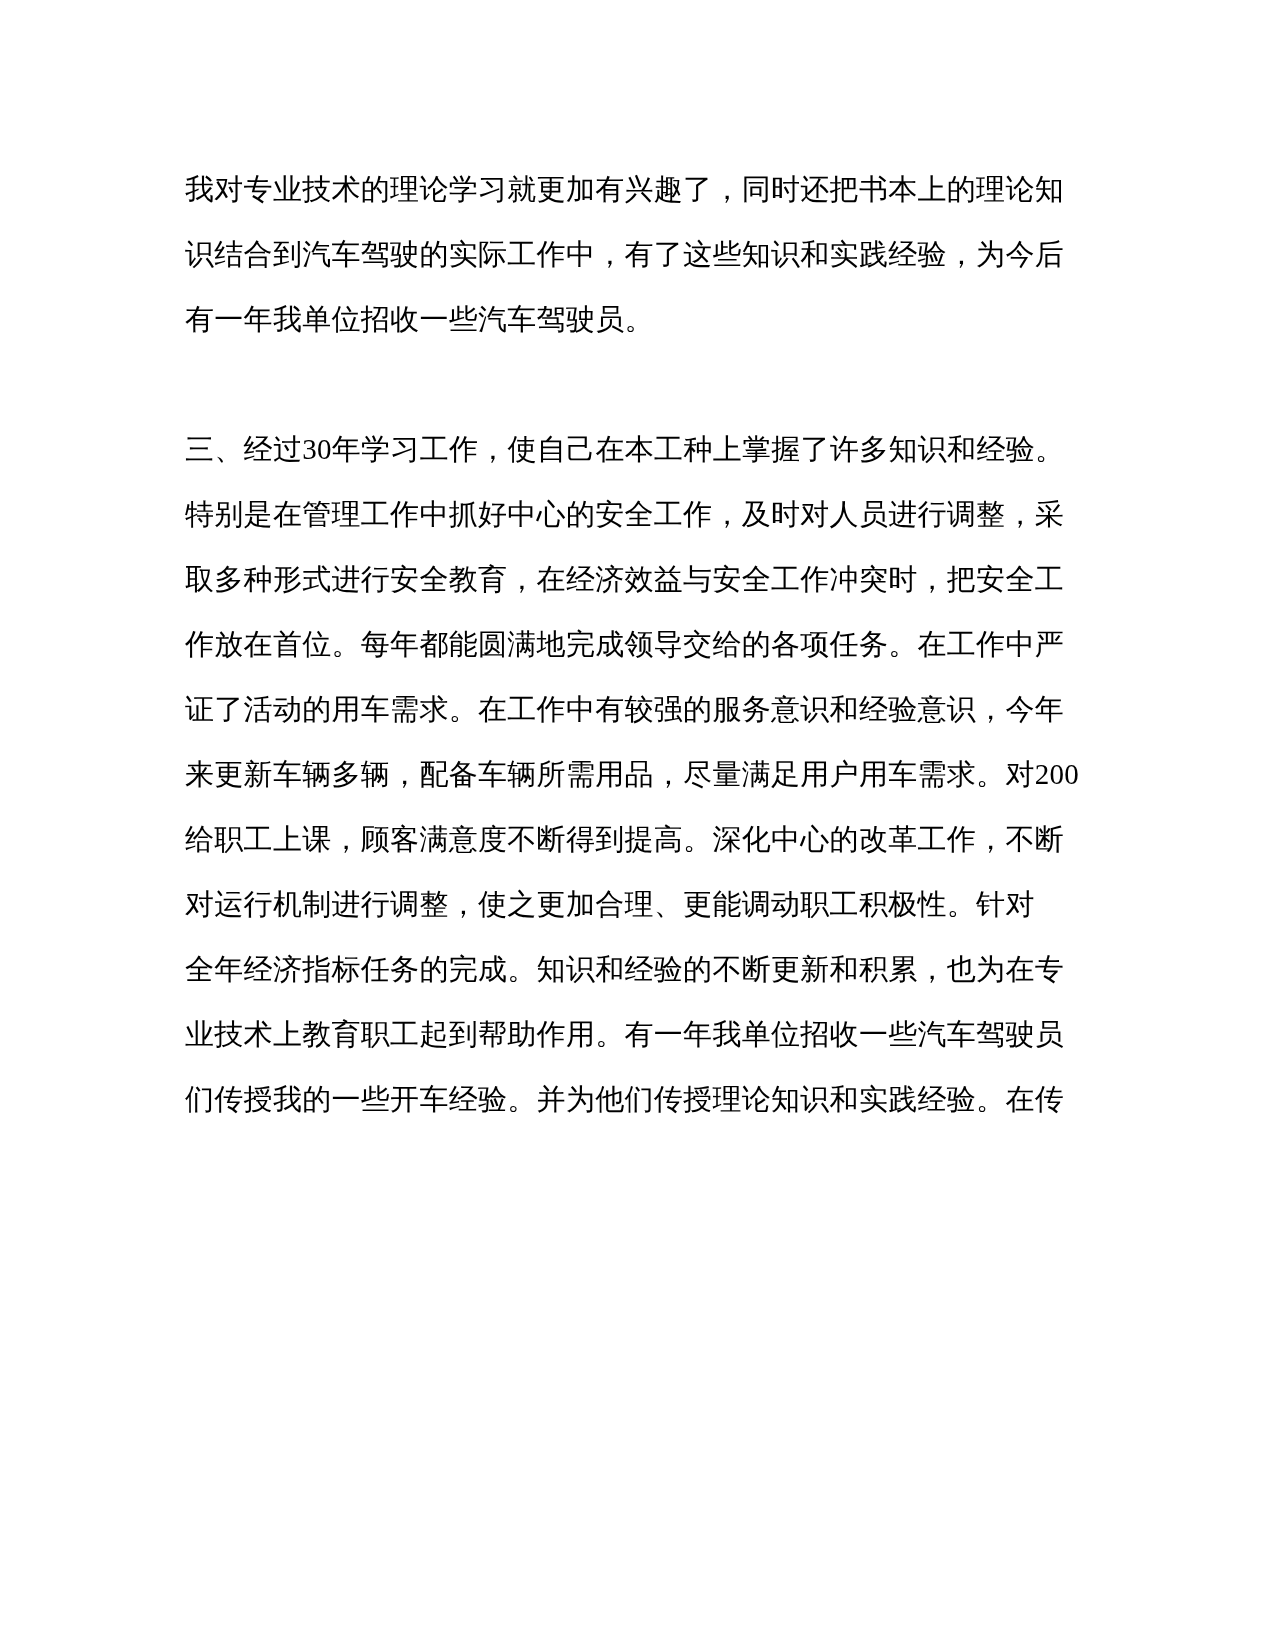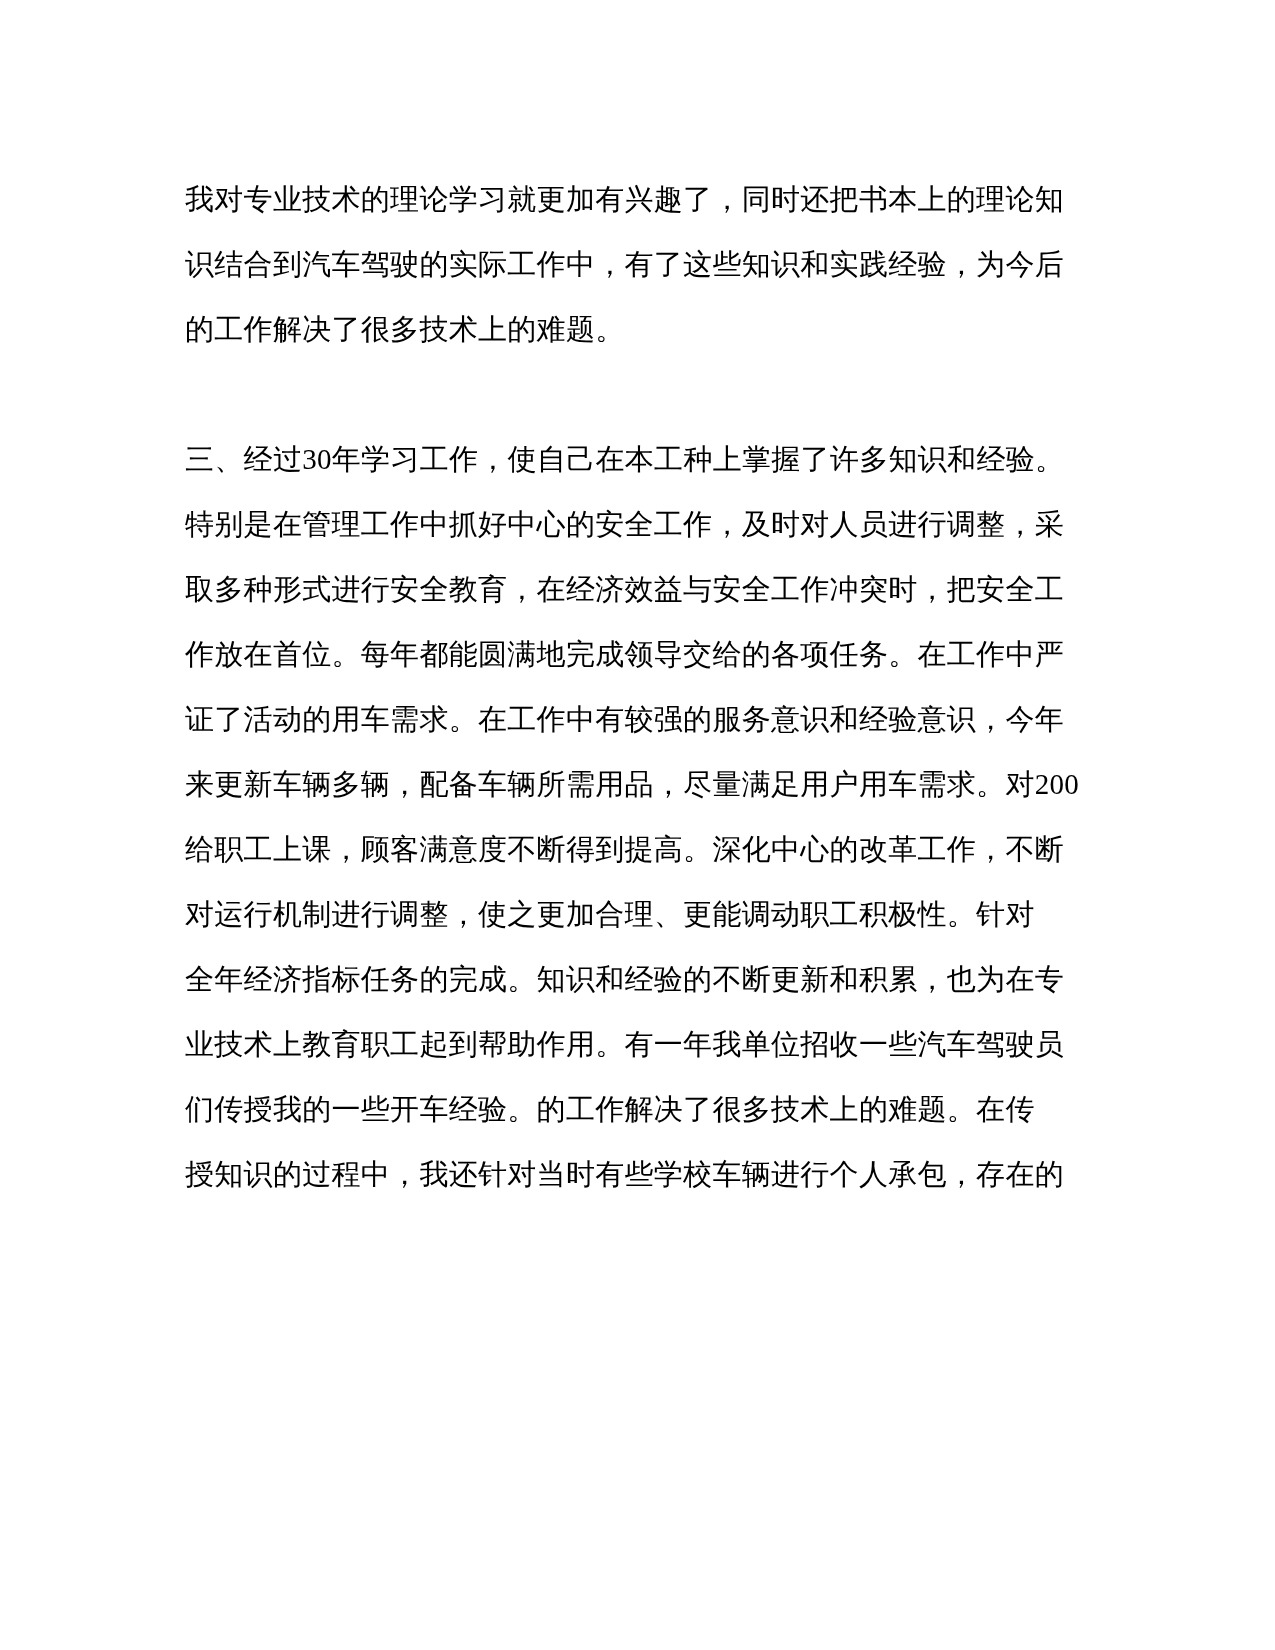--- a/index.html
+++ b/index.html
@@ -14,21 +14,20 @@
     overflow: hidden;
     font-family: "Liberation Serif", "DejaVu Serif", serif;
   }
   .page {
     position: absolute;
     left: 0;
     top: 0;
     width: 1275px;
     height: 1216px;
     background: #ffffff;
-    margin-top: 10px;
   }
   .content {
     position: absolute;
     left: 185px;
     top: 157px;
     width: 940px;
   }
   .paragraph {
     margin: 0 0 65px 0;
   }
@@ -45,30 +44,29 @@
   }
 </style>
 </head>
 <body>
 
 <div class="page">
   <div class="content" id="document-content">
       <div class="paragraph">
         <div class="line">我对专业技术的理论学习就更加有兴趣了，同时还把书本上的理论知</div>
         <div class="line">识结合到汽车驾驶的实际工作中，有了这些知识和实践经验，为今后</div>
-        <div class="line">的工作解决了很多技术上的难题。</div>
+        <div class="line">有一年我单位招收一些汽车驾驶员。</div>
       </div>
       <div class="paragraph">
         <div class="line">三、经过30年学习工作，使自己在本工种上掌握了许多知识和经验。</div>
         <div class="line">特别是在管理工作中抓好中心的安全工作，及时对人员进行调整，采</div>
         <div class="line">取多种形式进行安全教育，在经济效益与安全工作冲突时，把安全工</div>
         <div class="line">作放在首位。每年都能圆满地完成领导交给的各项任务。在工作中严</div>
         <div class="line">证了活动的用车需求。在工作中有较强的服务意识和经验意识，今年</div>
         <div class="line">来更新车辆多辆，配备车辆所需用品，尽量满足用户用车需求。对200</div>
         <div class="line">给职工上课，顾客满意度不断得到提高。深化中心的改革工作，不断</div>
         <div class="line">对运行机制进行调整，使之更加合理、更能调动职工积极性。针对</div>
         <div class="line">全年经济指标任务的完成。知识和经验的不断更新和积累，也为在专</div>
         <div class="line">业技术上教育职工起到帮助作用。有一年我单位招收一些汽车驾驶员</div>
-        <div class="line">们传授我的一些开车经验。的工作解决了很多技术上的难题。在传</div>
-        <div class="line">授知识的过程中，我还针对当时有些学校车辆进行个人承包，存在的</div>
+        <div class="line">们传授我的一些开车经验。并为他们传授理论知识和实践经验。在传</div>
       </div>
     </div>
 </div>
 
 </body></html>

